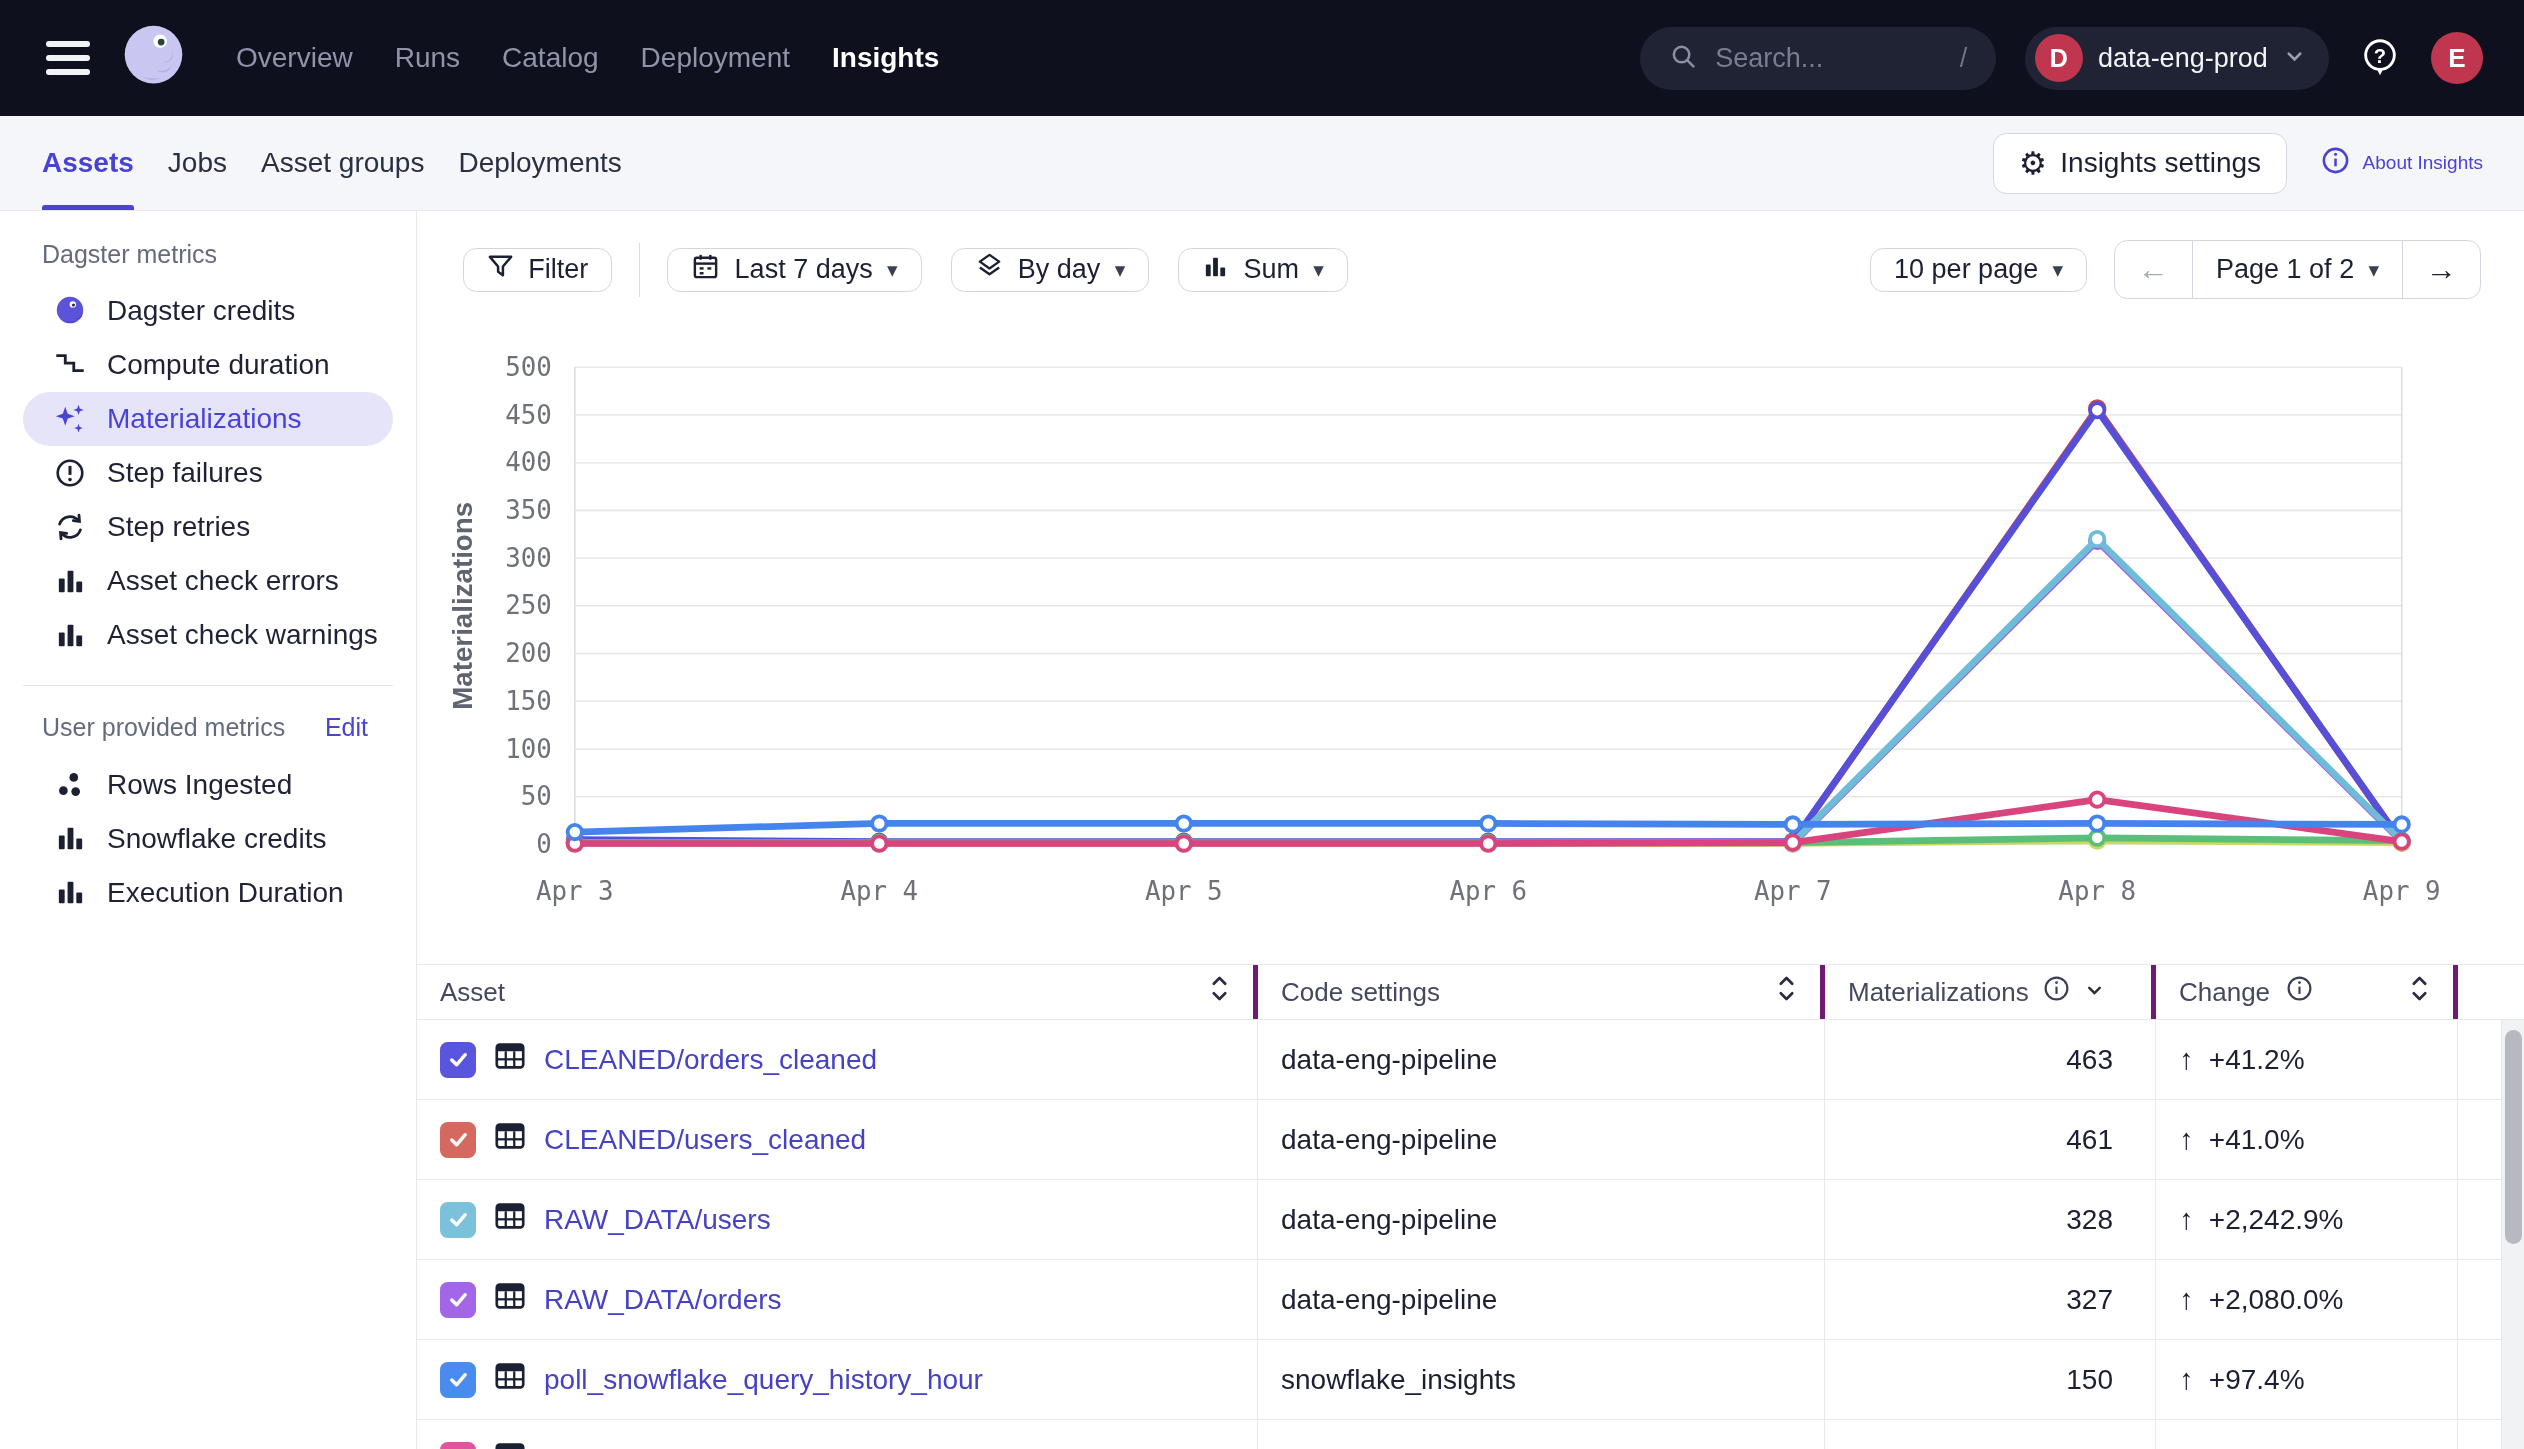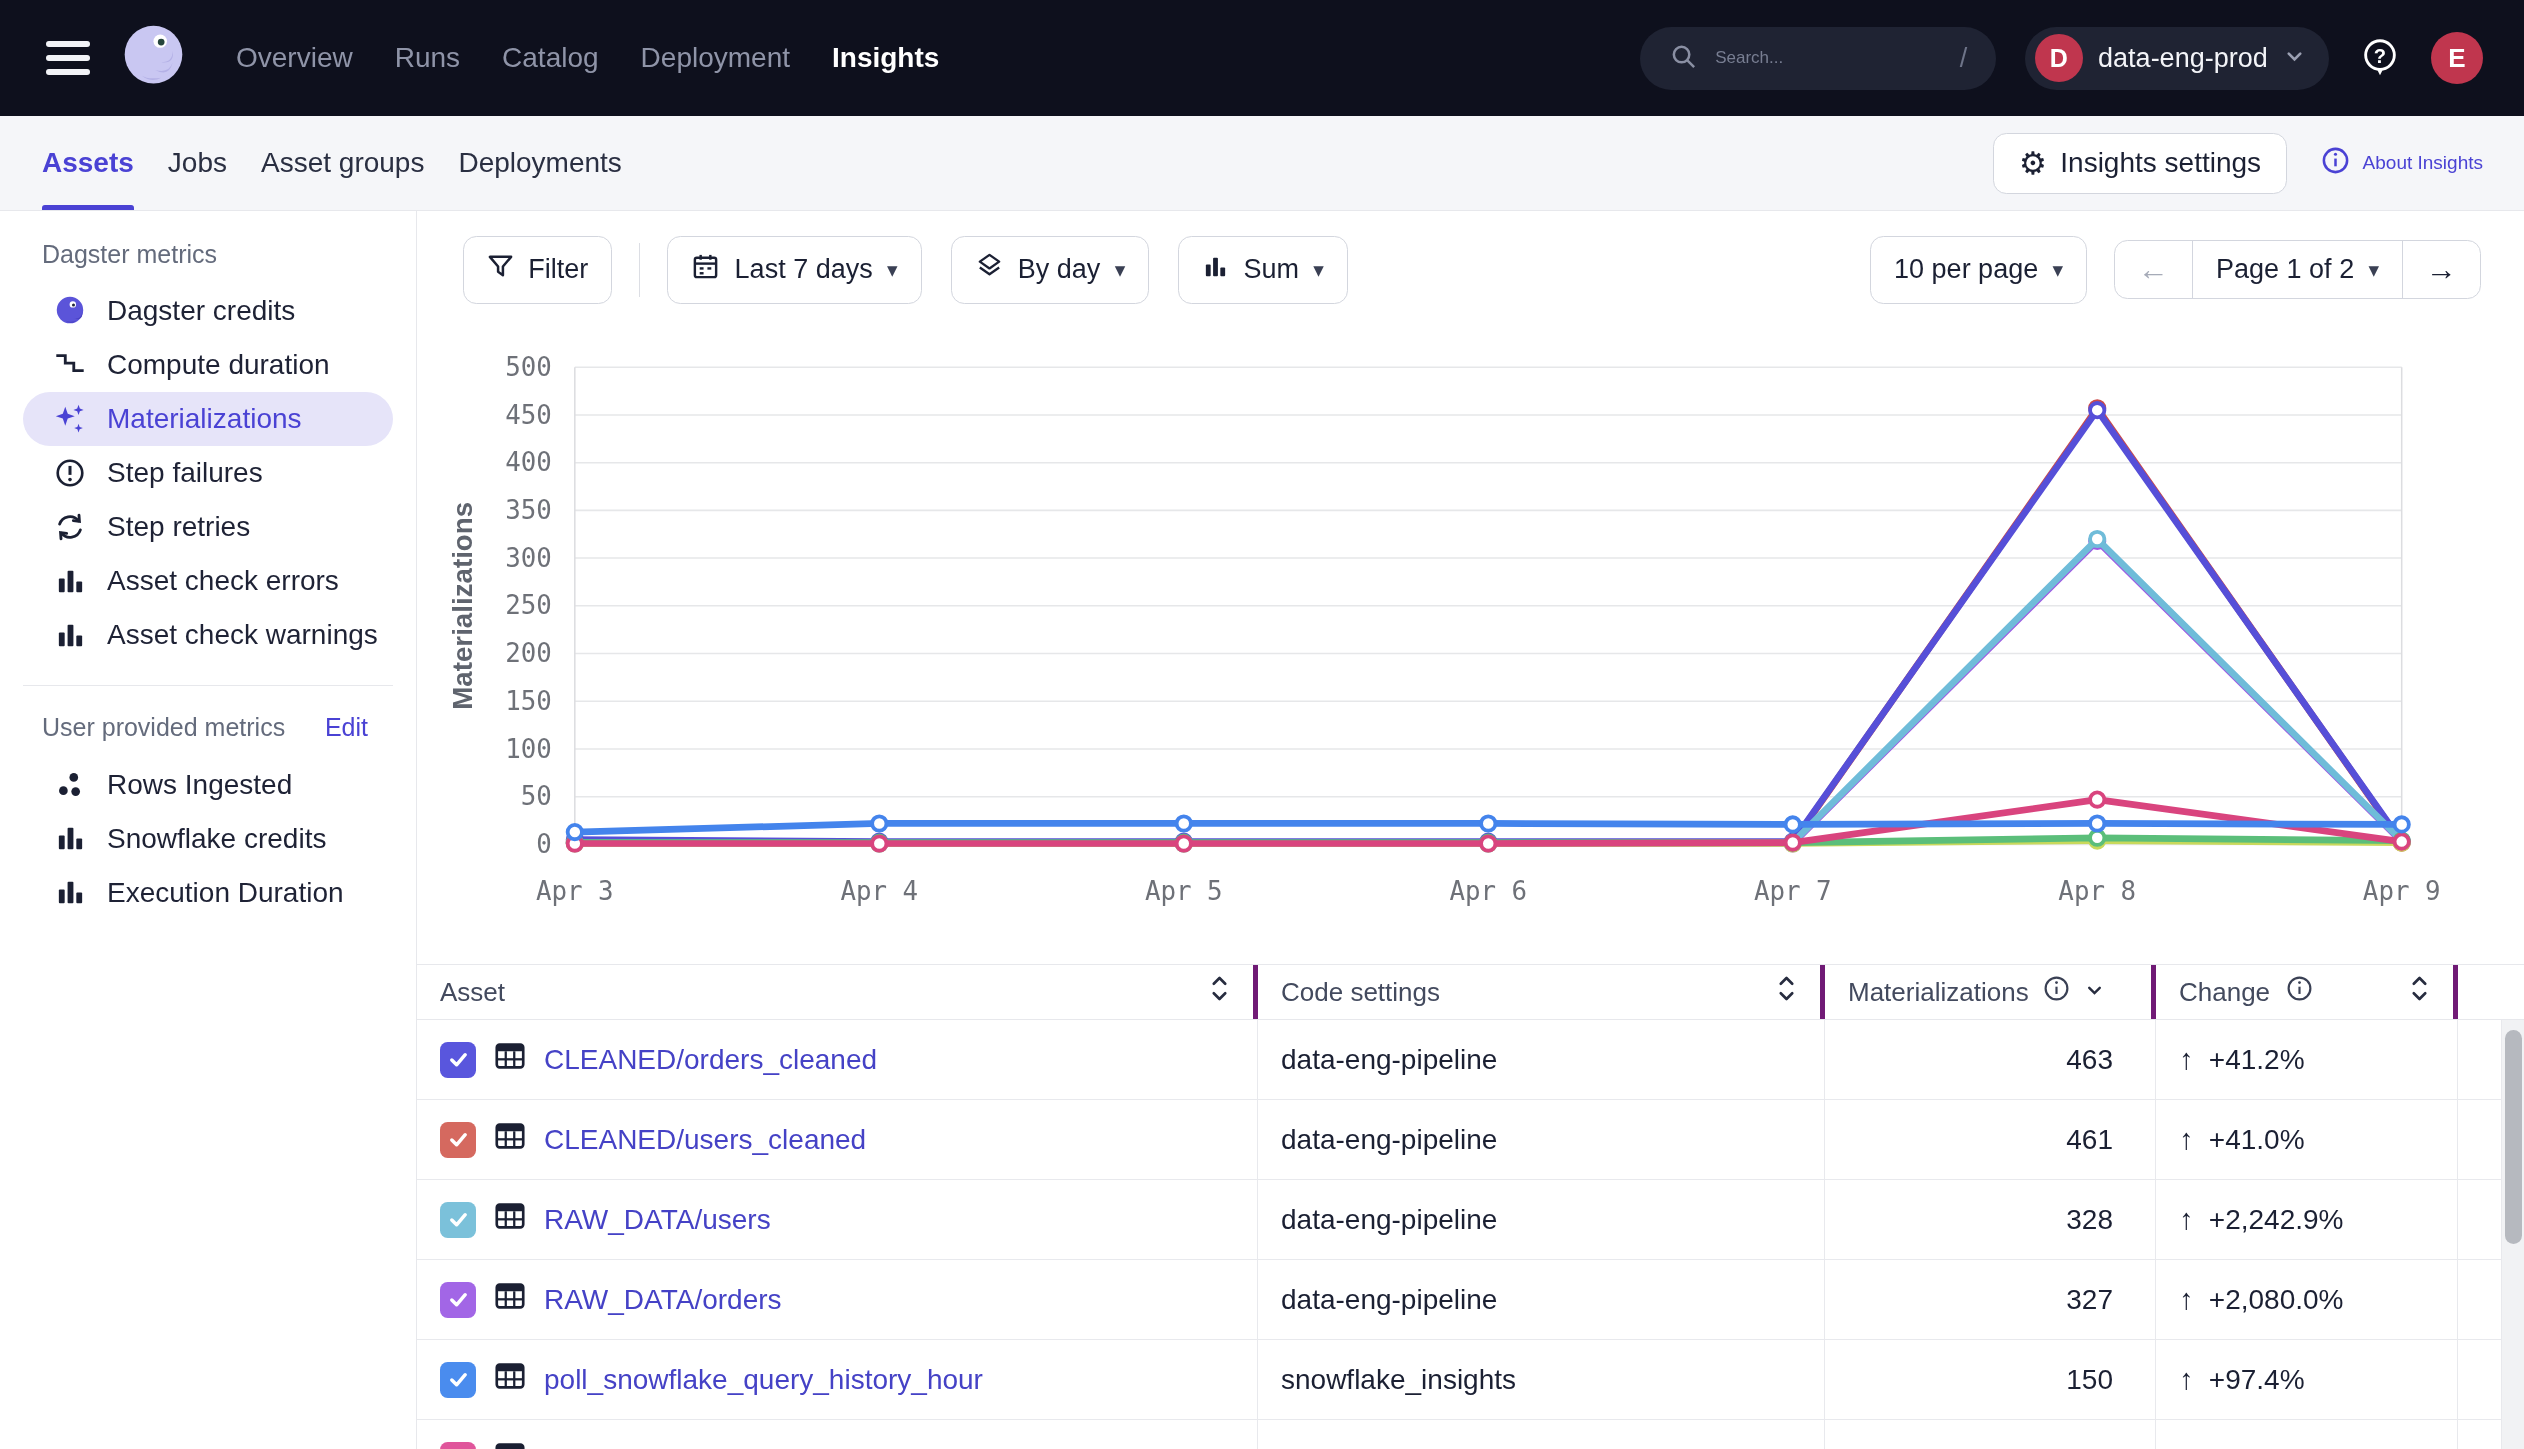--- a/index.html
+++ b/index.html
@@ -10,21 +10,21 @@
   
   .topnav { height:116px; background:#0E101D; display:flex; align-items:center; padding:0 42px 0 46px; flex:none; }
   .hamburger { width:44px; display:flex; flex-direction:column; gap:8.6px; cursor:pointer; }
   .hamburger span { display:block; height:5.7px; border-radius:2.9px; background:#F2F3F7; }
   .logo { margin-left:27px; flex:none; }
   .nav-links { display:flex; align-items:center; gap:42px; margin-left:46px; }
   .nav-link { font-size:28px; color:#8F94A8; cursor:pointer; white-space:nowrap; }
   .nav-link.active { color:#FFFFFF; font-weight:600; }
   .tn-right { margin-left:auto; display:flex; align-items:center; gap:29px; }
   .searchbox { width:356px; height:63px; background:#1F2333; border-radius:32px; display:flex; align-items:center; padding:0 29px; gap:17px; }
-  .searchbox .ph { font-size:17px; color:#787E92; flex:1; }
+  .searchbox .ph { font-size:27px; color:#787E92; flex:1; }
   .searchbox .slash { font-size:27px; color:#6E7489; }
   .org-pill { height:63px; background:#1F2333; border-radius:32px; display:flex; align-items:center; gap:15.3px; padding:0 23px 0 9.6px; }
   .org-avatar { width:48px; height:48px; border-radius:50%; background:#C0364E; color:#fff; font-size:25px; font-weight:700; display:flex; align-items:center; justify-content:center; }
   .org-name { color:#F3F4F8; font-size:27px; font-weight:500; }
   .user-avatar { width:52px; height:52px; border-radius:50%; background:#C0364E; color:#fff; font-size:26px; font-weight:700; display:flex; align-items:center; justify-content:center; }
 
   
   .subnav { height:95px; background:#F5F6F9; border-bottom:1px solid #E7E8EC; display:flex; align-items:center; padding:0 42px; flex:none; position:relative; }
   .tabs { display:flex; align-items:stretch; gap:34px; height:100%; }
   .tab { display:flex; align-items:center; font-size:28px; font-weight:500; color:#2A2F42; cursor:pointer; position:relative; }
@@ -43,21 +43,21 @@
   .edit-link { margin-left:auto; font-size:25px; color:#4A42D4; cursor:pointer; }
   .side-item { height:54px; margin:0 23px; border-radius:27px; display:flex; align-items:center; gap:19px; padding:0 7.7px 0 29px; font-size:28px; color:#1E2235; cursor:pointer; }
   .side-item.active { background:#E6E4F9; color:#4A42D4; font-weight:500; }
   .side-icon { width:36px; height:36px; flex:none; display:flex; align-items:center; justify-content:center; }
   .side-divider { height:1px; background:#E7E8EC; margin:23px 23px 27px 23px; }
 
   .main { flex:1; min-width:0; position:relative; }
 
   
   .toolbar { display:flex; align-items:center; padding:29px 44px 0 46px; height:88px; }
-  .tb-btn { height:68px; background:#fff; border:1.4px solid #D3D6DE; border-radius:13.4px; display:flex; align-items:center; gap:14.3px; padding:0 23px; font-size:27px; font-weight:500; color:#1B2033; cursor:pointer; white-space:nowrap; }
+  .tb-btn { height:44px; background:#fff; border:1.4px solid #D3D6DE; border-radius:13.4px; display:flex; align-items:center; gap:14.3px; padding:0 23px; font-size:27px; font-weight:500; color:#1B2033; cursor:pointer; white-space:nowrap; }
   .tb-sep { width:1px; height:54px; background:#DCDEE4; margin:0 27px; }
   .tb-gap { width:29px; }
   .caret { font-size:21px; color:#3A4054; }
   .tb-right { margin-left:auto; display:flex; align-items:center; gap:27px; }
   .pager-group { height:59px; border:1.4px solid #D3D6DE; border-radius:13.4px; display:flex; align-items:stretch; overflow:hidden; background:#fff; }
   .pg-seg { display:flex; align-items:center; padding:0 23px; font-size:27px; font-weight:500; cursor:pointer; gap:14.3px; }
   .pg-seg + .pg-seg { border-left:1.4px solid #D3D6DE; }
   .pg-arrow { font-size:31px; }
   .pg-arrow.disabled { color:#A6ABB8; }
 

